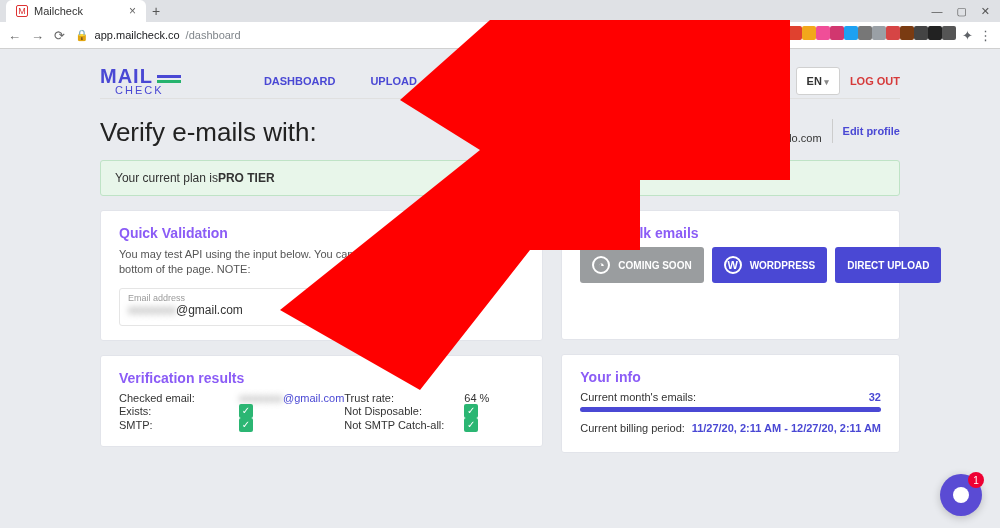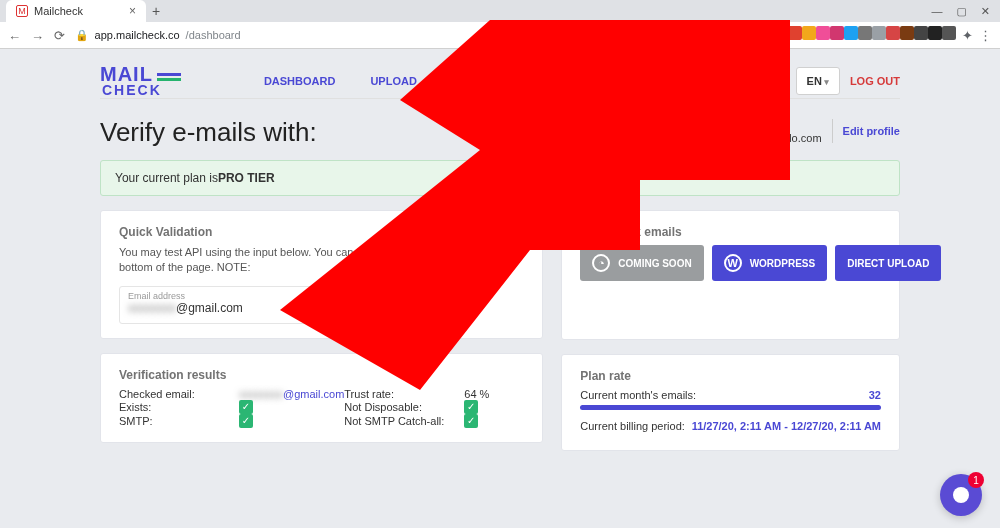--- a/index.html
+++ b/index.html
@@ -26,21 +26,21 @@
   .addr-star { color:#5f6368; font-size:13px; cursor:pointer;}
 
   
   .app { padding: 14px 100px 0 100px; }
   .topnav { display: flex; align-items: center; height: 36px; border-bottom: 1px solid #e0e0e0; margin-bottom: 18px;}
   .logo { font-weight: 900; font-size: 20px; letter-spacing: 1px; }
   .logo .m1 { color: #4a48d4; }
   .logo-bars { display:inline-block; margin-left:4px; vertical-align:middle;}
   .logo-bars span{ display:block; width:24px; height:3px; background:#4a48d4; margin:2px 0;}
   .logo-bars span:nth-child(2){ background:#26b36e;}
-  .logo-sub { font-size:14px; color:#4a48d4; letter-spacing:2px; display:block; margin-top:-4px; margin-left:2px;font-weight:bold;}
+  .logo-sub { font-size:11px; color:#4a48d4; letter-spacing:2px; display:block; margin-top:-4px; margin-left:15px;}
   .nav-links { display: flex; gap: 22px; margin-left: 70px; font-size: 11px; font-weight: 700; color: #4a48d4; }
   .nav-links span { cursor: pointer; padding-left: 13px; }
   .nav-right { margin-left: auto; display: flex; align-items: center; gap: 10px; }
   .btn-upgrade { background: #4a48d4; color: #fff; border: none; padding: 7px 14px; font-size: 11px; font-weight: 700; border-radius: 3px; cursor: pointer; }
   .btn-lang { background: #fff; border: 1px solid #d0d0d0; padding: 7px 10px; font-size: 11px; font-weight:700; border-radius: 3px; cursor: pointer; color:#333;}
   .btn-lang::after{ content:" \25BE"; color:#888; font-size:9px;}
   .logout { color: #d63a3a; font-size: 11px; font-weight: 700; cursor: pointer; }
 
   .row-head { display: flex; align-items: flex-start; }
   .page-title { font-size: 26px; font-weight: 500; color: #222; }
@@ -49,21 +49,21 @@
   .profile-block .divider{ width:1px; height:24px; background:#ccc;}
   .edit-profile { color: #4a48d4; font-weight: 700; cursor: pointer; }
 
   .plan-banner { margin-top: 12px; background: #e8f6ea; border: 1px solid #bfe3c6; border-radius: 3px; display: flex; align-items: center; padding: 10px 14px; font-size: 12px; color:#333;}
   .plan-banner .tier { font-weight: 700; }
   .btn-change { margin-left: auto; background: #fff; border: 1px solid #cfd4e6; color: #4a48d4; font-weight: 700; font-size: 11px; padding: 7px 16px; border-radius: 3px; cursor: pointer; }
 
   .panels { display: flex; gap: 18px; margin-top: 14px; }
   .col { flex: 1; display: flex; flex-direction: column; gap: 14px; }
   .card { background: #fff; border: 1px solid #e2e4ea; border-radius: 3px; padding: 14px 18px; }
-  .card h3 { font-size: 12px; font-weight: 700; color: #737373; margin-bottom: 6px; }
+  .card h3 { font-size: 14px; font-weight: 700; color: #8b5cf6; margin-bottom: 6px; }
   .card p.desc { font-size: 11px; color: #555; line-height: 1.4; margin-bottom: 10px; }
   .field-label { font-size: 9px; color: #9a9a9a; }
   .email-box { border: 1px solid #e5e5e5; border-radius: 3px; padding: 4px 8px 8px 8px; width: 60%; }
   .email-val { font-size: 12px; color: #333; }
   .blur { color: transparent; text-shadow: 0 0 6px rgba(0,0,0,.5); margin-top: 13px; }
 
   .bulk-btns { display: flex; gap: 8px; }
   .bulk-btn { flex: none; display: flex; align-items: center; gap: 8px; padding: 9px 12px; border-radius: 3px; font-size: 10px; font-weight: 700; color: #fff; cursor: pointer; }
   .bulk-btn.gray { background: #9a9d9f; }
   .bulk-btn.purple { background: #4a48d4; }
@@ -205,21 +205,21 @@
             <span class="bulk-ico">W</span>
             <span>WORDPRESS</span>
           </div>
           <div class="bulk-btn purple">
             <span>DIRECT UPLOAD</span>
           </div>
         </div>
       </div>
 
       <div class="card">
-        <h3>Plan rate</h3>
+        <h3>Your info</h3>
         <div class="plan-row">
           <span>Current month's emails:</span>
           <span class="v">32</span>
         </div>
         <div class="progress"></div>
         <div class="plan-row">
           <span>Current billing period:</span>
           <span class="v">11/27/20, 2:11 AM - 12/27/20, 2:11 AM</span>
         </div>
       </div>

